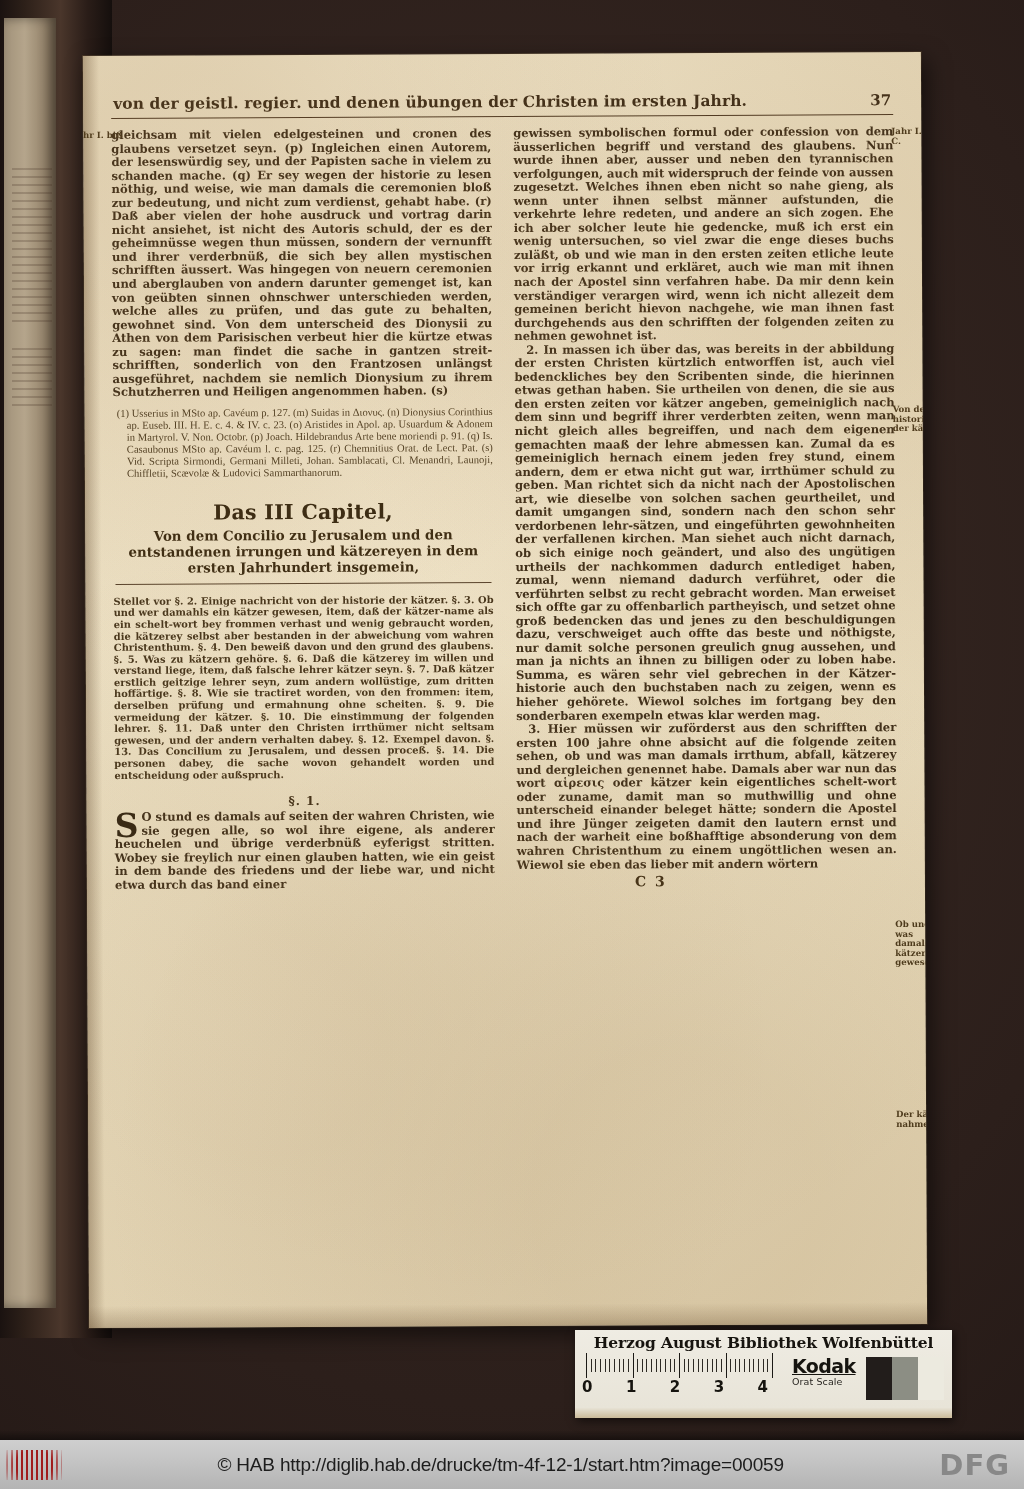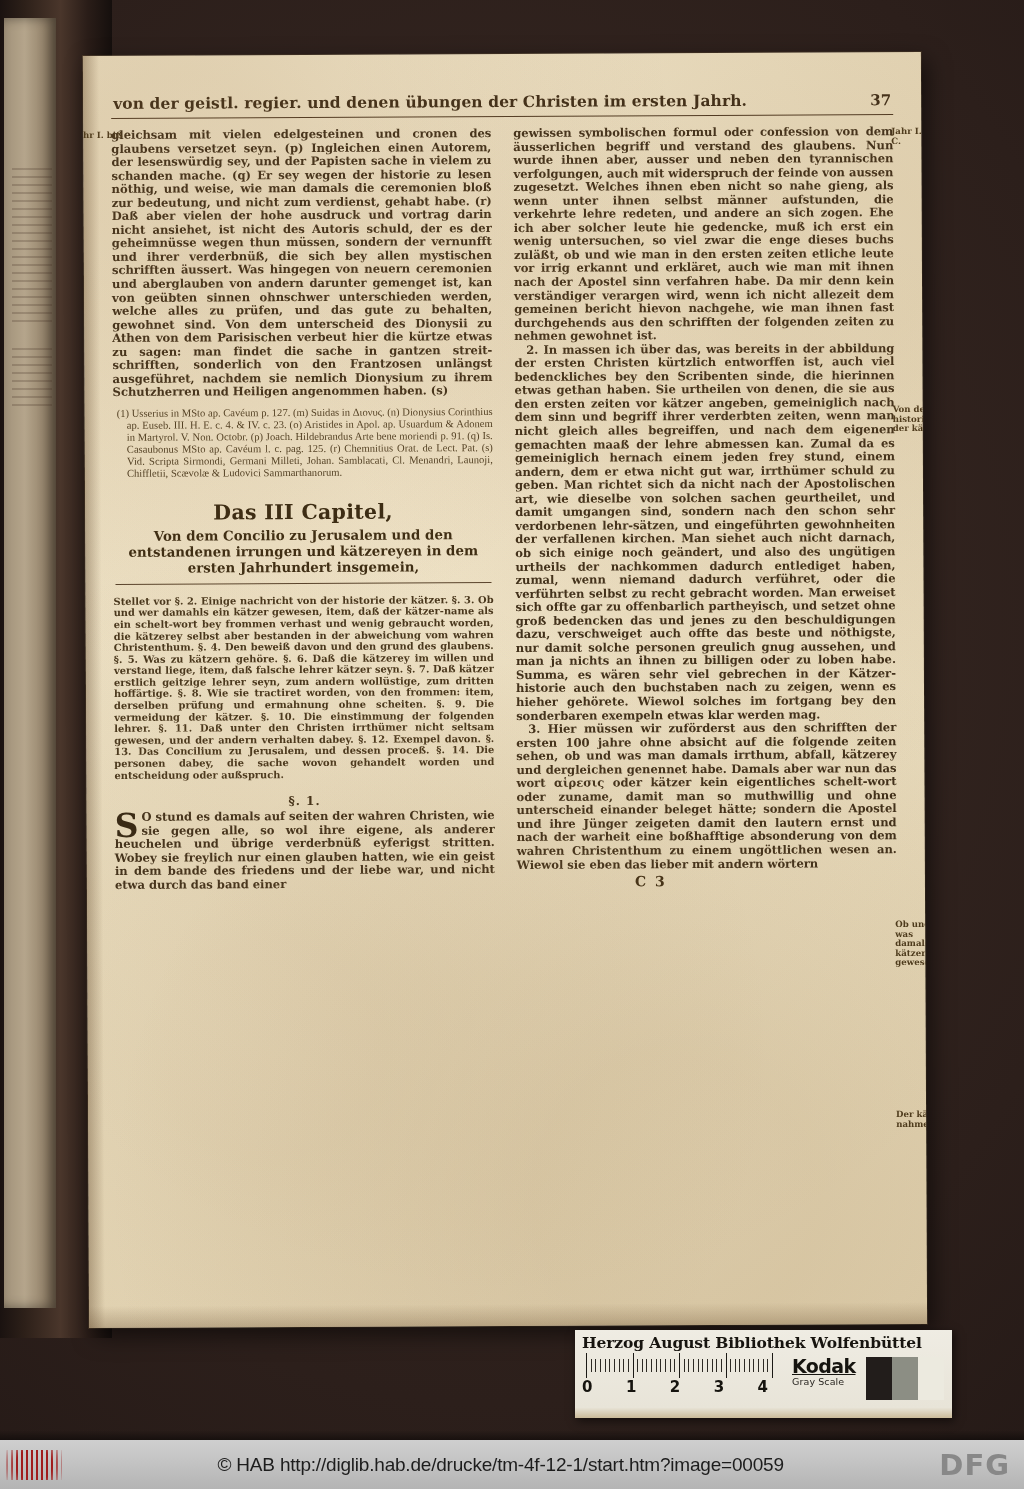--- a/index.html
+++ b/index.html
@@ -219,20 +219,21 @@
     width: 377px; height: 88px;
     background: linear-gradient(to bottom, #efece3 0%, #e8e4d8 88%, #cbbb9a 100%);
     box-shadow: 2px 3px 9px rgba(0,0,0,.55);
     padding: 3px 7px 0 7px;
   }
   .target-title {
     font-family: "DejaVu Serif", serif;
     font-weight: 700;
     font-size: 15.5px;
     color: #17140f;
+    text-align: center;
     letter-spacing: -.1px;
     line-height: 19px;
   }
   .target-row { display: flex; align-items: flex-start; margin-top: 1px; }
   .ruler { width: 196px; position: relative; height: 48px; }
   .ticks { position: relative; height: 25px; margin-left: 4px; }
   .ticks i {
     position: absolute; top: 6px; width: 1px; height: 13px; background: #2d2a24;
   }
   .ticks i.major { top: 0; height: 25px; width: 1.4px; background:#1b1915; }
@@ -411,21 +412,21 @@
         <div class="rnums">
             <span>0</span>
             <span>1</span>
             <span>2</span>
             <span>3</span>
             <span>4</span>
           </div>
       </div>
       <div class="kodak">
         <div class="kodak-word">Kodak</div>
-        <div class="kodak-sub">Gray Scale</div>
+        <div class="kodak-sub">Orat Scale</div>
       </div>
       <div class="patches">
         <span style="background:#221d1b;"></span>
         <span style="background:#8c8e84;"></span>
         <span style="background:#eceadf;"></span>
       </div>
     </div>
   </div>
 
   <div class="footer-shadow"></div>

